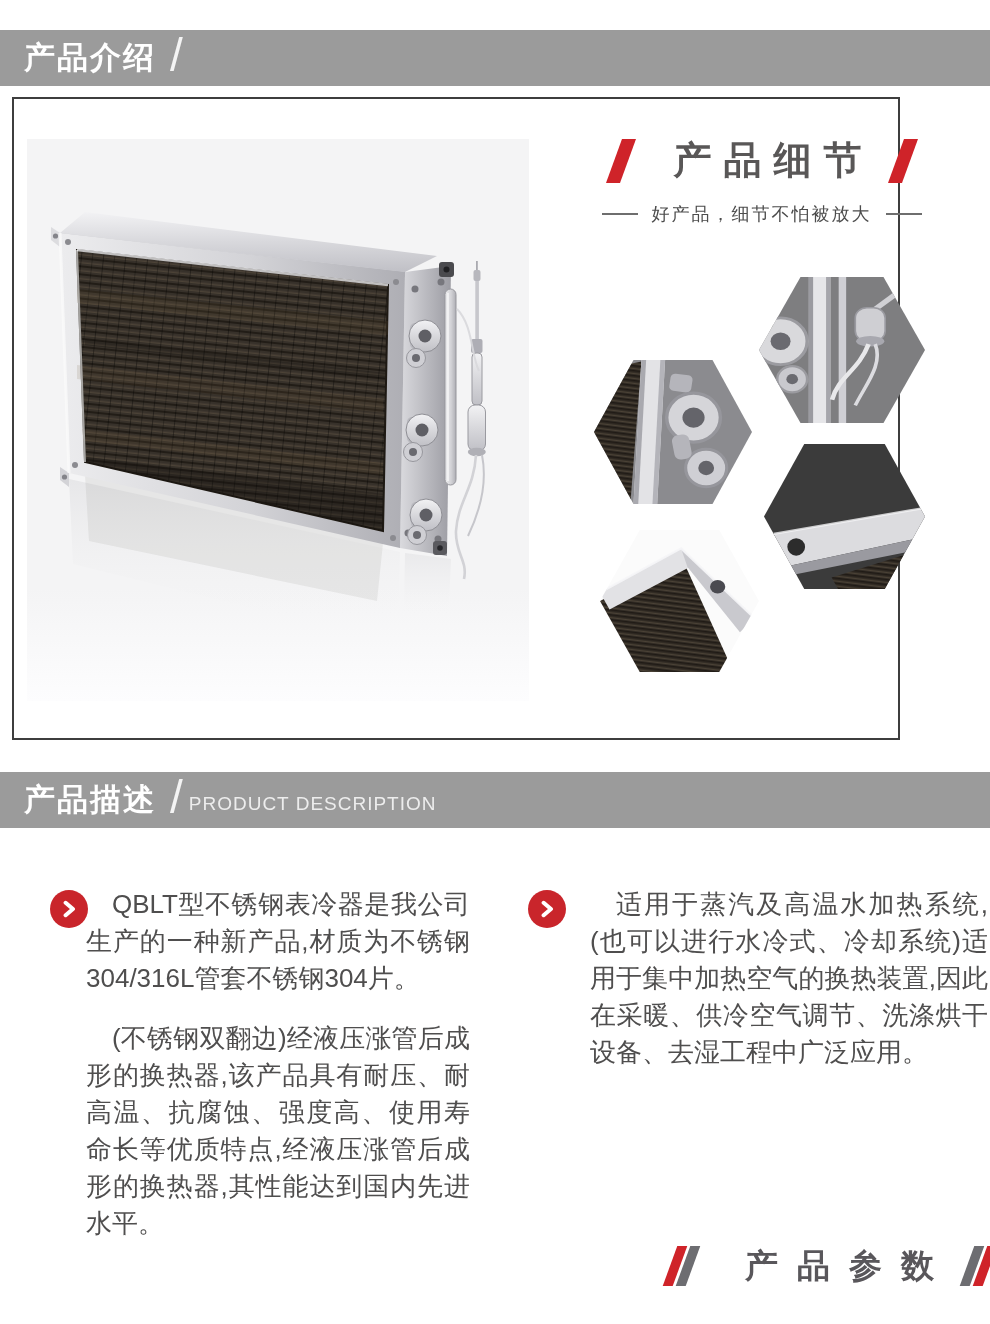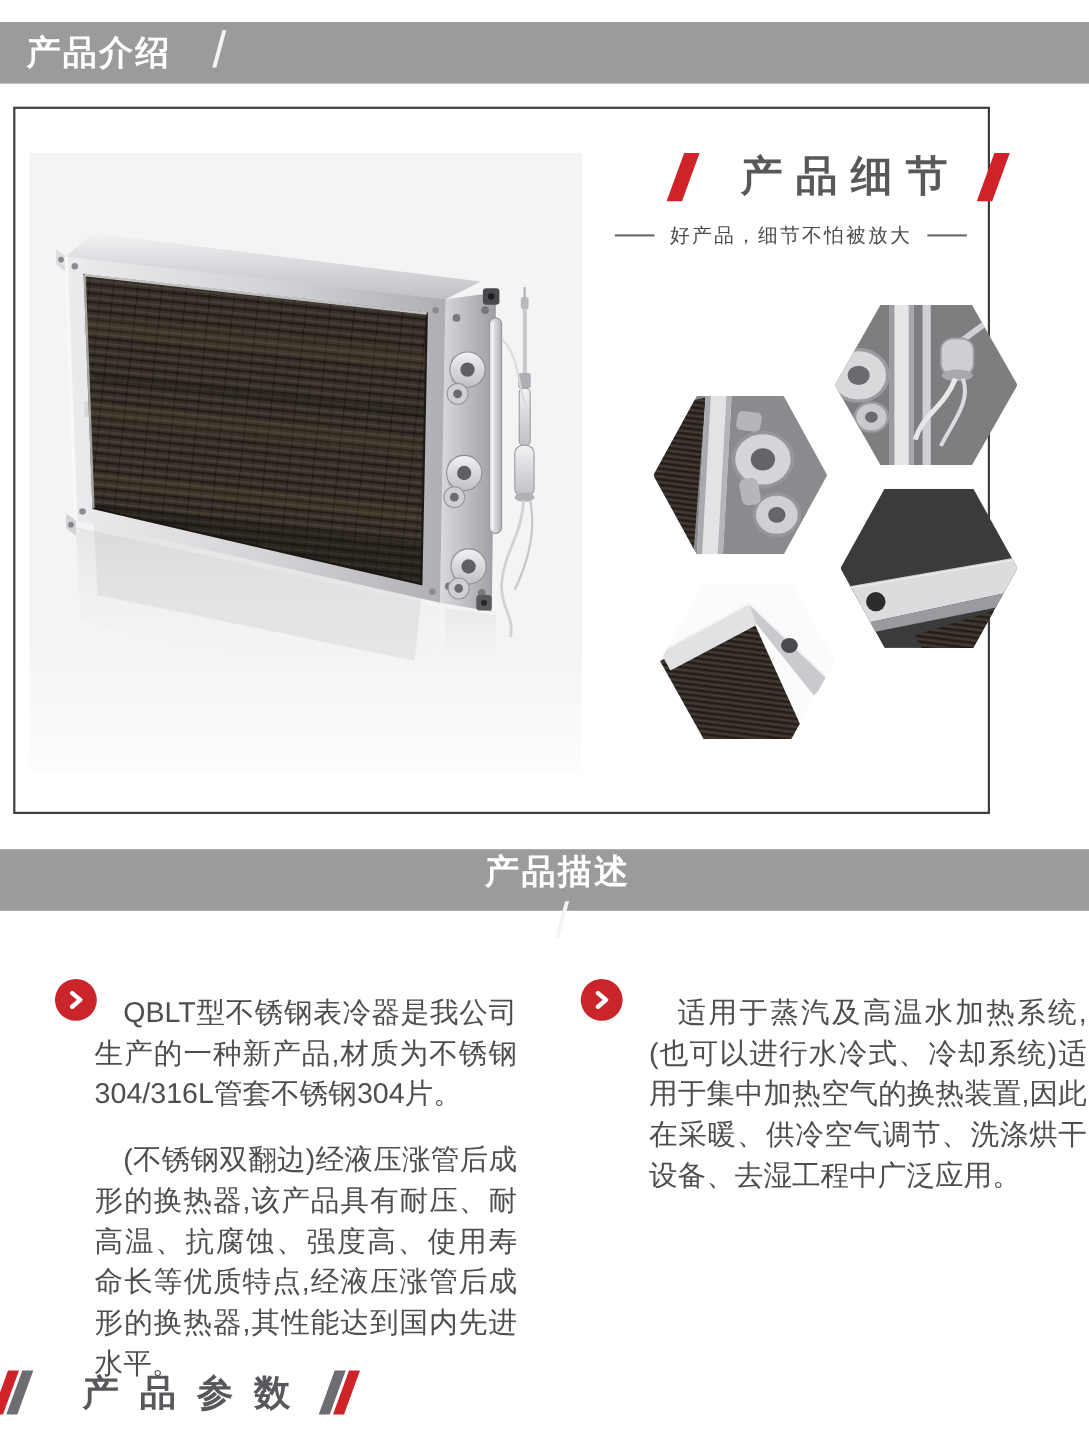--- a/index.html
+++ b/index.html
@@ -6,62 +6,62 @@
   html,body { background:#fff; }
   body { font-family:"Liberation Sans", sans-serif; }
   #page { position:relative; width:990px; height:1324px; background:#fff; overflow:hidden; margin:0 auto; }
 
   
   .banner { position:absolute; left:0; width:990px; height:56px; background:#9b9b9b;
             display:flex; align-items:center; padding-left:24px; color:#fff; }
   .banner-zh { font-size:31px; font-weight:bold; letter-spacing:2px; }
   .banner-divider { font-size:46px; font-weight:100; line-height:1; margin:0 6px 6px 14px; color:#f4f4f4; }
   .banner-en { font-size:19px; letter-spacing:1px; color:rgba(255,255,255,.82); margin-top:8px; }
-  #banner-intro { top:20px;gap:23px; }
-  #banner-desc { top:772px;flex-direction:column; }
+  #banner-intro { top:30px; }
+  #banner-desc { top:772px; }
 
   
   .intro-box { position:absolute; left:12px; top:97px; width:888px; height:643px;
                border:2px solid #3e3e3e; background:#fff; }
   .product-photo { position:absolute; left:13px; top:40px; width:502px; height:562px;
                    background:linear-gradient(180deg,#f4f4f5 0%,#f4f4f5 80%,#fdfdfe 100%); }
   .product-photo svg { display:block; width:502px; height:562px; }
 
   
   .detail-head { position:absolute; left:545px; top:36px; width:405px; }
   .detail-title-row { display:flex; align-items:center; justify-content:center; }
   .red-slash { width:14px; height:44px; background:#cf2329; transform:skewX(-20deg); }
   .detail-title { font-size:38px; font-weight:bold; color:#595757; letter-spacing:12px; text-indent:12px;
                   margin:0 22px 0 34px; white-space:nowrap; }
-  .detail-sub-row { display:flex; align-items:center; margin-top:16px; }
+  .detail-sub-row { display:flex; align-items:center; justify-content:center; margin-top:16px; }
   .sub-line { width:36px; height:2px; background:#6e6e6e; }
   .detail-sub { font-size:18px; color:#4c4c4c; letter-spacing:2px; margin:0 14px; white-space:nowrap; }
 
   
   .hex { position:absolute; clip-path:polygon(25% 0,75% 0,100% 50%,75% 100%,25% 100%,0 50%); overflow:hidden; }
   .hex svg { display:block; width:100%; height:100%; }
   #hex-sensor { left:745px; top:178px; width:166px; height:146px; }
   #hex-tubes  { left:580px; top:261px; width:158px; height:144px; }
   #hex-corner-dark { left:750px; top:345px; width:161px; height:145px; }
   #hex-corner-fins { left:586px; top:431px; width:159px; height:142px; }
 
   
   .bullet { position:absolute; width:38px; height:38px; border-radius:50%; background:#c9252b;
             display:flex; align-items:center; justify-content:center; }
   #bullet-left { left:50px; top:890px; }
   #bullet-right { left:528px; top:890px; }
   .desc-p { position:absolute; font-size:26px; line-height:37px; color:#4f4e4e;
-            text-align:justify; text-justify:inter-ideograph; text-indent:1em;margin-top:16px; }
+            text-align:justify; text-justify:inter-ideograph; text-indent:1em; }
   #desc-left-p1 { left:86px; top:886px; width:384px; }
   #desc-left-p2 { left:86px; top:1020px; width:384px; }
   #desc-right-p1 { left:590px; top:886px; width:398px; }
 
   
   .params-head { position:absolute; left:0; top:1243px; width:990px; height:46px;
-                 display:flex; align-items:center; justify-content:flex-start; }
+                 display:flex; align-items:center; justify-content:flex-end; }
   .dslash { display:flex; transform:skewX(-20deg); }
   .dslash span { display:block; width:10px; height:40px; }
   .dslash .bar-red { background:#cf2329; }
   .dslash .bar-gray { background:#6d6d71; }
   .dslash .gap { width:3px; height:40px; background:transparent; }
   .params-title { font-size:33px; font-weight:bold; color:#59575b; letter-spacing:19px; text-indent:19px;
                   margin:0 14px 0 33px; white-space:nowrap; }
 </style>
 </head>
 <body>

